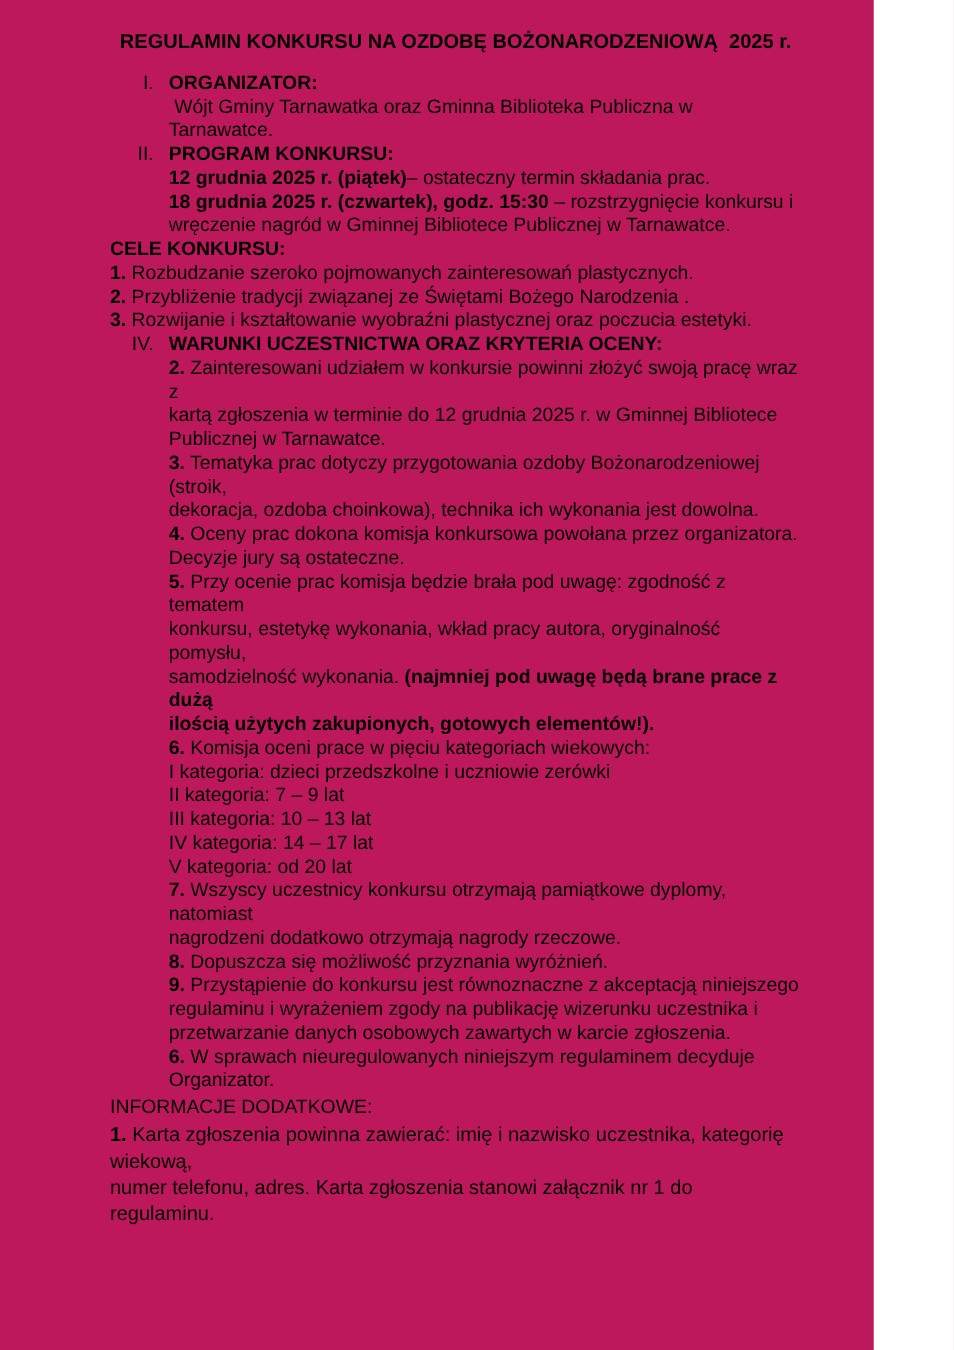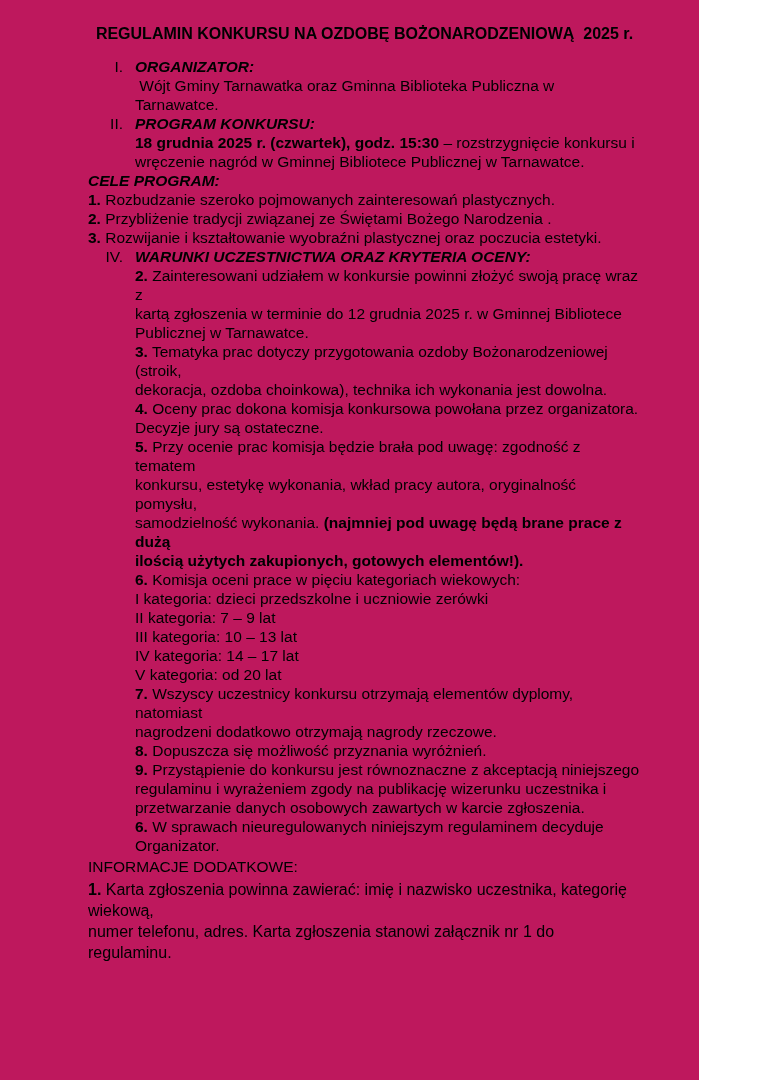--- a/index.html
+++ b/index.html
@@ -31,21 +31,21 @@
   }
   .section { display: flex; }
   .sec-marker {
     flex: 0 0 35px;
     width: 35px;
     text-align: right;
     padding-right: 12px;
     white-space: nowrap;
   }
   .sec-body { flex: 1 1 auto; min-width: 0; }
-  .sec-heading { font-weight: bold; font-style: italic; }
+  .sec-heading { font-weight: bold; }
   .para { margin: 0; white-space: pre-wrap; }
   .bold { font-weight: bold; }
   .extra { margin-top: 1px; }
   .extra-heading {
     font-size: 15.5px;
     line-height: 21px;
     font-weight: normal;
     margin: 0 0 2px 0;
   }
   .extra .para {
@@ -63,27 +63,28 @@
         <div class="sec-marker">I.</div>
         <div class="sec-body">
           <div class="sec-heading">ORGANIZATOR:</div>
           <p class="para"><span> Wójt Gminy Tarnawatka oraz Gminna Biblioteka Publiczna w Tarnawatce.</span></p>
         </div>
       </li>
       <li class="section">
         <div class="sec-marker">II.</div>
         <div class="sec-body">
           <div class="sec-heading">PROGRAM KONKURSU:</div>
+          <p class="para"><span class="bold">12 grudnia 2025 r. (piątek)</span><span>– ostateczny termin składania prac.</span></p>
           <p class="para"><span class="bold">18 grudnia 2025 r. (czwartek), godz. 15:30</span><span> – rozstrzygnięcie konkursu i
 wręczenie nagród w Gminnej Bibliotece Publicznej w Tarnawatce.</span></p>
         </div>
       </li>
       <li class="section">
         <div class="sec-body">
-          <div class="sec-heading">CELE PROGRAM:</div>
+          <div class="sec-heading">CELE KONKURSU:</div>
           <p class="para"><span class="bold">1.</span><span> Rozbudzanie szeroko pojmowanych zainteresowań plastycznych.</span></p>
           <p class="para"><span class="bold">2.</span><span> Przybliżenie tradycji związanej ze Świętami Bożego Narodzenia .</span></p>
           <p class="para"><span class="bold">3.</span><span> Rozwijanie i kształtowanie wyobraźni plastycznej oraz poczucia estetyki.</span></p>
         </div>
       </li>
       <li class="section">
         <div class="sec-marker">IV.</div>
         <div class="sec-body">
           <div class="sec-heading">WARUNKI UCZESTNICTWA ORAZ KRYTERIA OCENY:</div>
           <p class="para"><span class="bold">2.</span><span> Zainteresowani udziałem w konkursie powinni złożyć swoją pracę wraz z
@@ -96,21 +97,21 @@
           <p class="para"><span class="bold">5.</span><span> Przy ocenie prac komisja będzie brała pod uwagę: zgodność z tematem
 konkursu, estetykę wykonania, wkład pracy autora, oryginalność pomysłu,
 samodzielność wykonania. </span><span class="bold">(najmniej pod uwagę będą brane prace z dużą
 ilością użytych zakupionych, gotowych elementów!).</span></p>
           <p class="para"><span class="bold">6.</span><span> Komisja oceni prace w pięciu kategoriach wiekowych:</span></p>
           <p class="para"><span>I kategoria: dzieci przedszkolne i uczniowie zerówki</span></p>
           <p class="para"><span>II kategoria: 7 – 9 lat</span></p>
           <p class="para"><span>III kategoria: 10 – 13 lat</span></p>
           <p class="para"><span>IV kategoria: 14 – 17 lat</span></p>
           <p class="para"><span>V kategoria: od 20 lat</span></p>
-          <p class="para"><span class="bold">7.</span><span> Wszyscy uczestnicy konkursu otrzymają elementów dyplomy, natomiast
+          <p class="para"><span class="bold">7.</span><span> Wszyscy uczestnicy konkursu otrzymają pamiątkowe dyplomy, natomiast
 nagrodzeni dodatkowo otrzymają nagrody rzeczowe.</span></p>
           <p class="para"><span class="bold">8.</span><span> Dopuszcza się możliwość przyznania wyróżnień.</span></p>
           <p class="para"><span class="bold">9.</span><span> Przystąpienie do konkursu jest równoznaczne z akceptacją niniejszego
 regulaminu i wyrażeniem zgody na publikację wizerunku uczestnika i
 przetwarzanie danych osobowych zawartych w karcie zgłoszenia.</span></p>
           <p class="para"><span class="bold">6.</span><span> W sprawach nieuregulowanych niniejszym regulaminem decyduje
 Organizator.</span></p>
         </div>
       </li>
     </ol>

